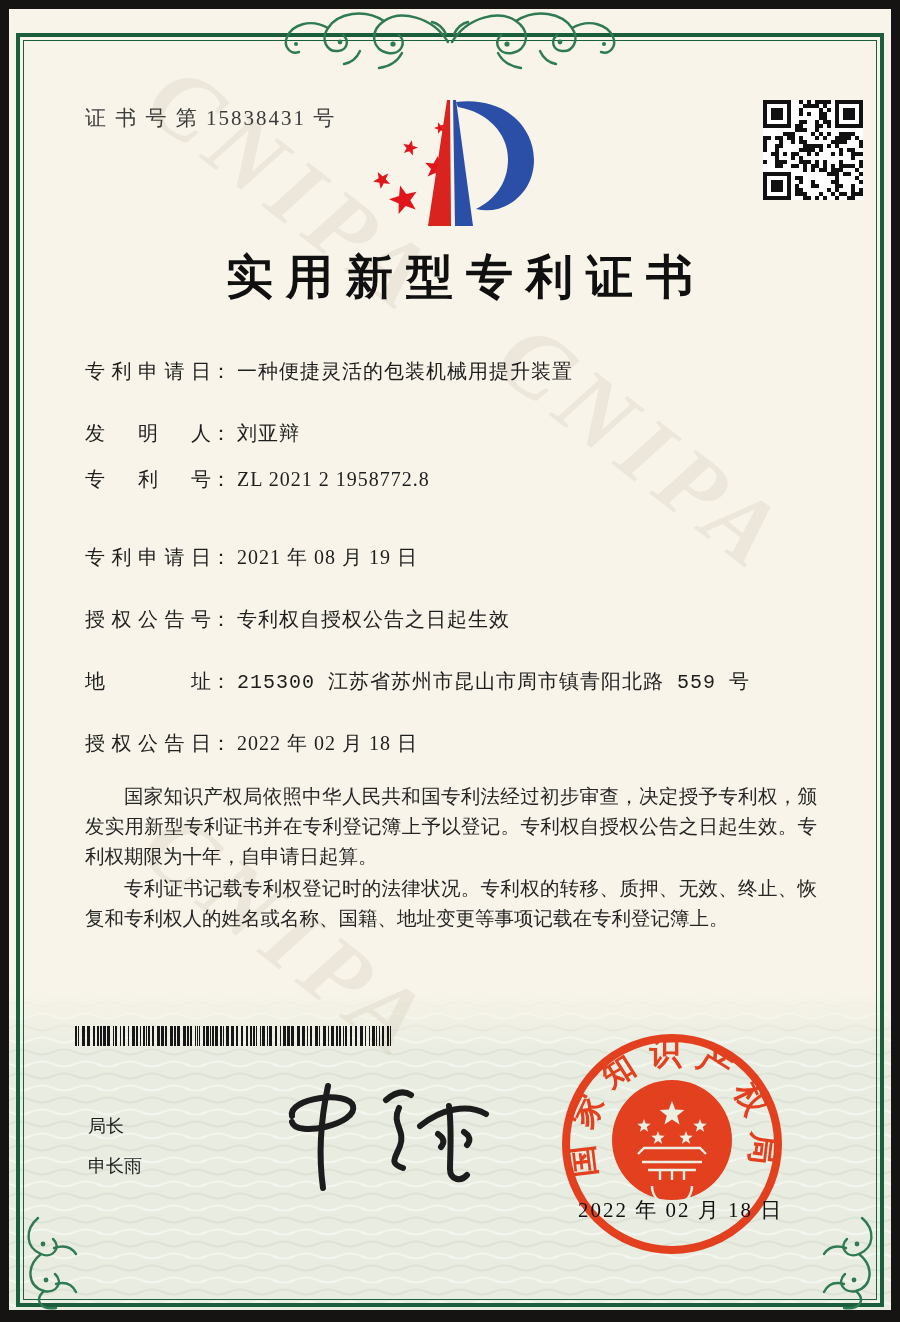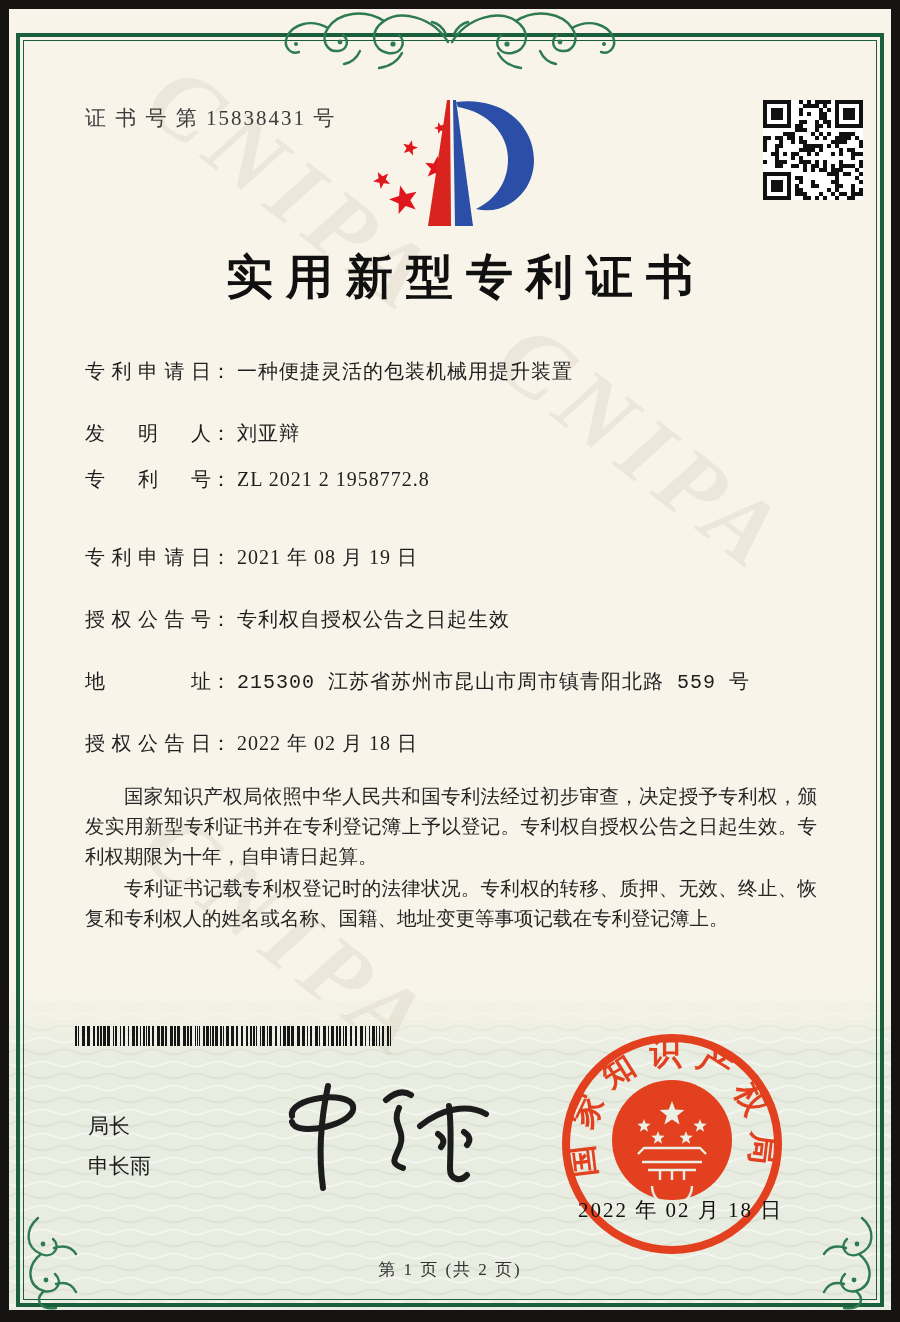--- a/index.html
+++ b/index.html
@@ -22,21 +22,21 @@
   .fields{position:absolute;left:85px;top:358px;width:740px;z-index:5;font-size:20px;color:#1e1e1e;}
   .frow{position:absolute;left:0;white-space:nowrap;}
   .flabel{display:inline-block;width:126px;text-align:justify;text-align-last:justify;vertical-align:bottom;}
   .fvalue{margin-left:6px;letter-spacing:1px;}
   .grant2{position:absolute;left:370px;top:0;}
   .paras{position:absolute;left:85px;top:782px;width:732px;z-index:5;font-size:19.5px;line-height:30px;
          text-align:justify;color:#262626;}
   .paras p{margin:0 0 2px 0;text-indent:2em;}
   .barcode{position:absolute;left:75px;top:1026px;z-index:5;}
   .director{position:absolute;left:88px;top:1106px;z-index:5;font-family:"Liberation Sans","DejaVu Sans",sans-serif;
-            font-size:21px;color:#1d1d1d;line-height:40px;}
+            font-size:18px;color:#1d1d1d;line-height:40px;}
   .signature{position:absolute;left:250px;top:1072px;z-index:6;}
   .seal{position:absolute;left:550px;top:1024px;z-index:5;opacity:.95;}
   .seal-date{position:absolute;left:578px;top:1196px;z-index:7;font-size:21px;letter-spacing:2px;color:#111;white-space:nowrap;}
   .footer{position:absolute;left:0;top:1258px;width:100%;text-align:center;z-index:5;font-size:17px;color:#333;letter-spacing:2px;}
   svg{display:block;}
 </style>
 </head>
 <body>
 
 <div class="page">
@@ -498,15 +498,14 @@
     <g stroke="#edf0e5" stroke-width="2.4" fill="none" transform="translate(122,116)">
       <path d="M-30,22 h60"></path>
       <path d="M-24,30 h48"></path>
       <path d="M-34,14 l6,-6 h56 l6,6"></path>
       <path d="M-12,30 v10 M12,30 v10 M0,30 v10"></path>
       <path d="M-20,46 a20,20 0 0 0 40,0"></path>
     </g>
   </svg>
   <div class="seal-date">2022 年 02 月 18 日</div>
 
-  <div class="footer">第 1 页 (共 2 页)</div>
 
 </div>
 
 </body></html>

